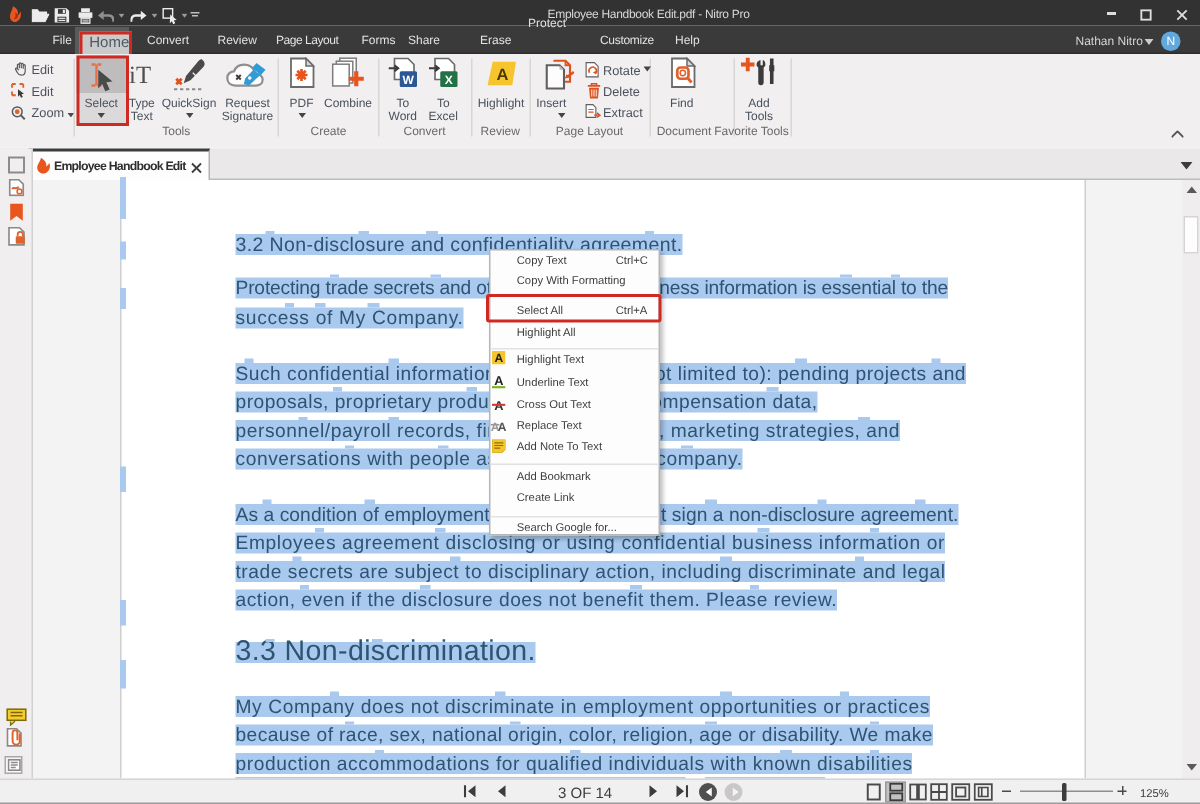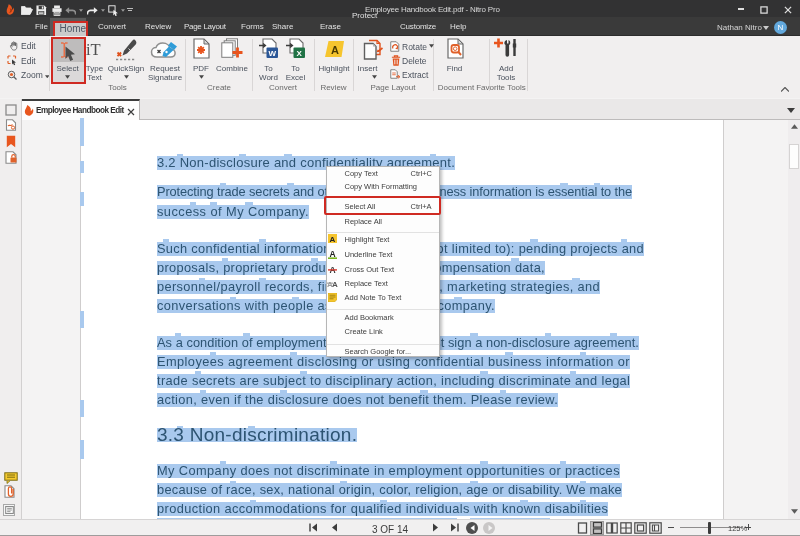--- a/index.html
+++ b/index.html
@@ -455,29 +455,29 @@
 <svg class="a" style="left:649px;top:522px" width="13" height="12" viewBox="0 0 13 12">
     <rect x="0.8" y="0.8" width="11.4" height="10.4" fill="none" stroke="#4a4a4a" stroke-width="1.2"></rect>
     <path d="M3.4 3 h6.2 v6 h-6.2 Z M5.5 3 v6" fill="none" stroke="#4a4a4a" stroke-width="1.1"></path>
   </svg>
 <div class="a" style="left:668px;top:526.5px;width:6px;height:1.4px;background:#4a4a4a"></div>
 <div class="a" style="left:680px;top:527px;width:62px;height:1px;background:#8f8d8d"></div>
 <div class="a" style="left:708px;top:521.5px;width:3px;height:12px;background:#3c3c3c;border-radius:1px"></div>
 <div class="a" style="left:745px;top:526.5px;width:6px;height:1.4px;background:#4a4a4a"></div>
 
 <div class="a" style="left:745.7px;top:524.2px;width:1.4px;height:6px;background:#4a4a4a;margin-left:2.3px"></div>
-<div class="a" style="left:728px;top:524px;font-size:7.5px;color:#3c3c3c">125%</div>
+<div class="a" style="left:760px;top:524px;font-size:7.5px;color:#3c3c3c">125%</div>
 
 <div class="a" style="left:325.8px;top:165.7px;width:113.9px;height:191.8px;background:#fdfdfd;border:1px solid #b6b6b6;box-sizing:border-box;box-shadow:2px 2px 3px rgba(0,0,0,0.25)"></div>
 <div class="mi" style="top:169.3px">Copy Text</div>
 <div class="ms" style="top:169.3px">Ctrl+C</div>
 <div class="mi" style="top:182.1px">Copy With Formatting</div>
 <div class="mi" style="top:202.3px">Select All</div>
 <div class="ms" style="top:202.3px">Ctrl+A</div>
-<div class="mi" style="top:216.9px">Replace All</div>
+<div class="mi" style="top:216.9px">Highlight All</div>
 <div class="msep" style="top:232px"></div>
 <div class="mi" style="top:234.6px">Highlight Text</div>
 <svg class="a" style="left:328px;top:234px" width="9" height="9" viewBox="0 0 9 9">
     <rect width="9" height="9" fill="#f6c52e"></rect>
     <text x="4.5" y="7.5" font-size="8" font-weight="bold" fill="#222" text-anchor="middle" font-family="Liberation Sans">A</text>
   </svg>
 <div class="mi" style="top:249.7px">Underline Text</div>
 <svg class="a" style="left:328px;top:249px" width="9" height="10" viewBox="0 0 9 10">
     <text x="4.5" y="7.5" font-size="8.5" font-weight="bold" fill="#222" text-anchor="middle" font-family="Liberation Sans">A</text>
     <rect y="8.4" width="9" height="1.6" fill="#7ab51d"></rect>

